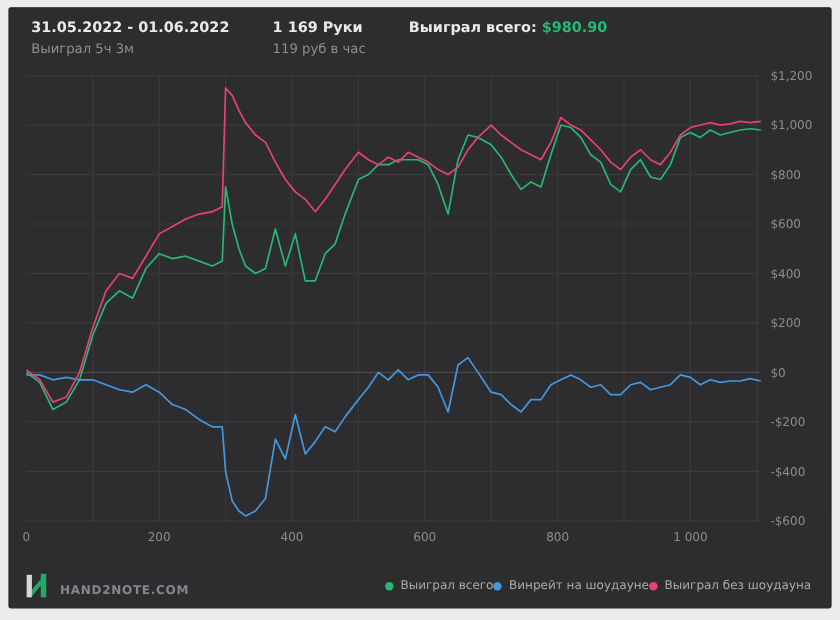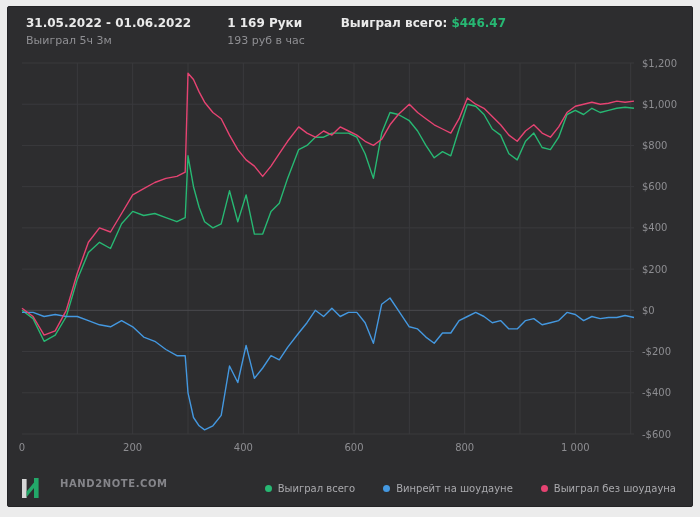--- a/index.html
+++ b/index.html
@@ -20,45 +20,45 @@
   .stat .r1{font-size:12px;font-weight:bold;color:#eaeaea;}
   .stat .r2{font-size:11px;color:#8f8f93;margin-top:4px;}
   .stat.right{margin-left:auto;}
   .stat .lbl-gray{color:#9a9a9e;font-weight:normal;}
   .hdr .val{font-weight:bold;}
   
   .chart-wrap{flex:1;position:relative;padding:2px 0 0 0;}
   svg{display:block;}
   
   .ftr{height:32px;display:flex;align-items:center;justify-content:space-between;padding:0 16px 6px 14px;}
-  .logo{display:flex;align-items:flex-start;gap:21px;}
+  .logo{display:flex;align-items:flex-end;gap:11px;}
   .logo-text{color:#85858a;font-size:10px;letter-spacing:.6px;font-weight:bold;}
-  .legend{display:flex;gap:28px;}
+  .legend{display:flex;}
   .legend-item{display:flex;align-items:center;gap:6px;font-size:10px;color:#aaaaae;cursor:default;}
   .legend-dot{width:7px;height:7px;border-radius:50%;flex:none;}
 </style>
 </head>
 <body>
 
 <div class="frame">
   <div class="panel">
 
     <div class="hdr">
       <div class="stat">
         <div class="r1">31.05.2022 - 01.06.2022</div>
         <div class="r2">Выиграл 5ч 3м</div>
       </div>
       <div class="stat">
         <div class="r1">1 169 Руки</div>
-        <div class="r2">193 руб в час</div>
+        <div class="r2">119 руб в час</div>
       </div>
       <div class="stat">
         <div class="r1">
           <span>Выиграл всего:</span>
-          <span class="val" style="color: rgb(39, 184, 115);">$446.47</span>
+          <span class="val" style="color: rgb(39, 184, 115);">$980.90</span>
         </div>
       </div>
       <div class="stat right">
       </div>
     </div>
 
     <div class="chart-wrap">
       <svg id="chart-svg" width="686" height="423" viewBox="0 0 686 423">
           <line x1="69.33453887884268" x2="69.33453887884268" y1="10" y2="381" stroke="#3a3a3d" stroke-width="1"></line>
           <line x1="124.66907775768536" x2="124.66907775768536" y1="10" y2="381" stroke="#3a3a3d" stroke-width="1"></line>

